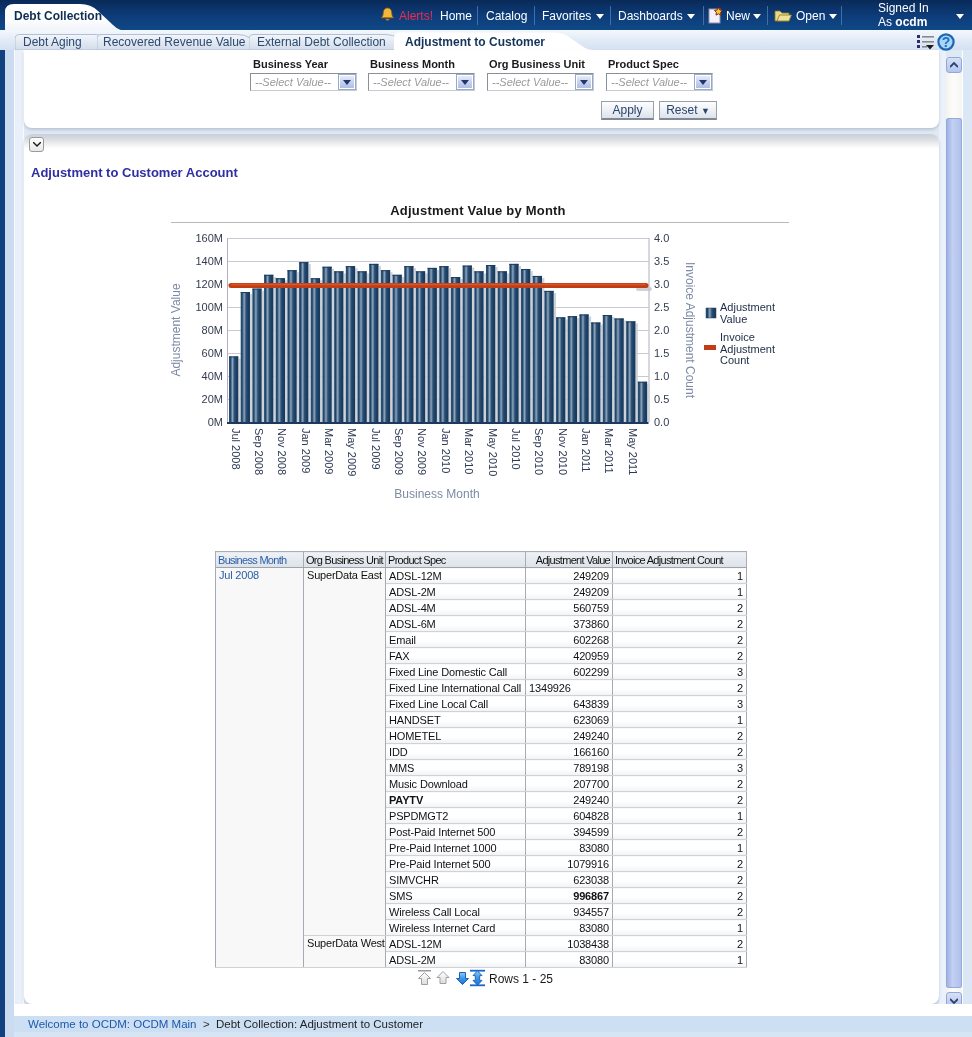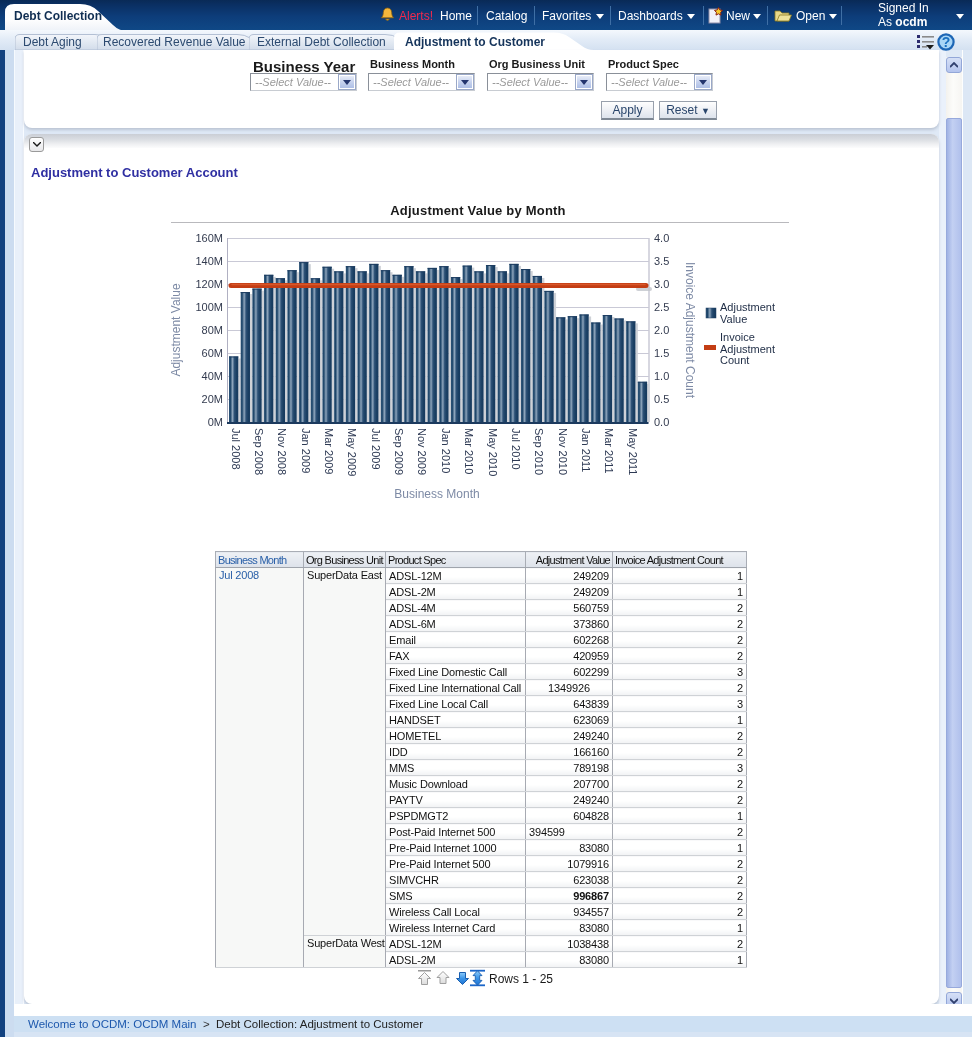--- a/index.html
+++ b/index.html
@@ -116,21 +116,21 @@
     <rect x="5" y="7" width="12" height="1.6" fill="#8a8a8a"></rect>
 <rect x="0" y="11" width="3" height="3" fill="#2c2c6e"></rect>
     <rect x="5" y="12" width="5" height="1.6" fill="#8a8a8a"></rect>
 <path d="M9,11 L17,11 L13,15.5 Z" fill="#1a1a1a"></path>
 </svg>
 <svg class="abs" style="left:937px;top:33px;" width="18" height="18" viewBox="0 0 18 18">
 <circle cx="9" cy="9" r="7.6" fill="#a9d6f6" stroke="#1d66b5" stroke-width="2.2"></circle>
 <text x="9" y="14" text-anchor="middle" font-family="Liberation Sans,sans-serif" font-size="14" font-weight="bold" fill="#1a70c0">?</text>
 </svg>
 <div class="abs" style="left:24px;top:50px;width:915px;height:78px;background:#fff;border-radius:0 0 8px 8px;box-shadow:0 2px 3px rgba(120,130,150,0.35);"></div>
-<div class="abs" style="left:253px;top:58px;font-size:15px;font-weight:bold;color:#1a1a1a;">Business Year</div>
+<div class="abs" style="left:253px;top:58px;font-size:11px;font-weight:bold;color:#1a1a1a;">Business Year</div>
 <div class="abs" style="left:370px;top:58px;font-size:11px;font-weight:bold;color:#1a1a1a;">Business Month</div>
 <div class="abs" style="left:489px;top:58px;font-size:11px;font-weight:bold;color:#1a1a1a;">Org Business Unit</div>
 <div class="abs" style="left:608px;top:58px;font-size:11px;font-weight:bold;color:#1a1a1a;">Product Spec</div>
 <div class="abs" style="left:250px;top:73px;width:107px;height:18px;border:1px solid #8a9099;border-right-color:#c8ccd2;border-bottom-color:#c8ccd2;background:#fff;">
 <div class="abs" style="left:4px;top:2px;font-size:11px;font-style:italic;color:#9a9a9a;">--Select Value--</div>
 <div class="abs" style="right:1px;top:1px;width:16px;height:14px;background:linear-gradient(180deg,#e7ecf8 0%,#c6d2ee 50%,#aebfe6 100%);border:1px solid #fff;outline:1px solid #9aa8c8;"></div>
 <svg class="abs" style="right:4px;top:6px;" width="9" height="6">
       <path d="M0,0 L8,0 L4,5 Z" fill="#24356e"></path>
     </svg>
 </div>
@@ -401,21 +401,21 @@
         <td style="height:16px;border:1px solid #cfd2d6;border-left:1px solid #a7aab2;border-right:1px solid #a7aab2;padding:0 3px;background:linear-gradient(180deg,#ffffff 55%,#f1f2f4 100%);overflow:hidden;white-space:nowrap;letter-spacing:-0.15px;text-align:right;">420959</td>
         <td style="height:16px;border:1px solid #cfd2d6;border-left:1px solid #a7aab2;border-right:1px solid #a7aab2;padding:0 3px;background:linear-gradient(180deg,#ffffff 55%,#f1f2f4 100%);overflow:hidden;white-space:nowrap;letter-spacing:-0.15px;text-align:right;">2</td>
       </tr>
       <tr>
         <td style="height:16px;border:1px solid #cfd2d6;border-left:1px solid #a7aab2;border-right:1px solid #a7aab2;padding:0 3px;background:linear-gradient(180deg,#ffffff 55%,#f1f2f4 100%);overflow:hidden;white-space:nowrap;letter-spacing:-0.15px;">Fixed Line Domestic Call</td>
         <td style="height:16px;border:1px solid #cfd2d6;border-left:1px solid #a7aab2;border-right:1px solid #a7aab2;padding:0 3px;background:linear-gradient(180deg,#ffffff 55%,#f1f2f4 100%);overflow:hidden;white-space:nowrap;letter-spacing:-0.15px;text-align:right;">602299</td>
         <td style="height:16px;border:1px solid #cfd2d6;border-left:1px solid #a7aab2;border-right:1px solid #a7aab2;padding:0 3px;background:linear-gradient(180deg,#ffffff 55%,#f1f2f4 100%);overflow:hidden;white-space:nowrap;letter-spacing:-0.15px;text-align:right;">3</td>
       </tr>
       <tr>
         <td style="height:16px;border:1px solid #cfd2d6;border-left:1px solid #a7aab2;border-right:1px solid #a7aab2;padding:0 3px;background:linear-gradient(180deg,#ffffff 55%,#f1f2f4 100%);overflow:hidden;white-space:nowrap;letter-spacing:-0.15px;">Fixed Line International Call</td>
-        <td style="height:16px;border:1px solid #cfd2d6;border-left:1px solid #a7aab2;border-right:1px solid #a7aab2;padding:0 3px;background:linear-gradient(180deg,#ffffff 55%,#f1f2f4 100%);overflow:hidden;white-space:nowrap;letter-spacing:-0.15px;text-align:center;">1349926</td>
+        <td style="height:16px;border:1px solid #cfd2d6;border-left:1px solid #a7aab2;border-right:1px solid #a7aab2;padding:0 3px;background:linear-gradient(180deg,#ffffff 55%,#f1f2f4 100%);overflow:hidden;white-space:nowrap;letter-spacing:-0.15px;text-align:left;">1349926</td>
         <td style="height:16px;border:1px solid #cfd2d6;border-left:1px solid #a7aab2;border-right:1px solid #a7aab2;padding:0 3px;background:linear-gradient(180deg,#ffffff 55%,#f1f2f4 100%);overflow:hidden;white-space:nowrap;letter-spacing:-0.15px;text-align:right;">2</td>
       </tr>
       <tr>
         <td style="height:16px;border:1px solid #cfd2d6;border-left:1px solid #a7aab2;border-right:1px solid #a7aab2;padding:0 3px;background:linear-gradient(180deg,#ffffff 55%,#f1f2f4 100%);overflow:hidden;white-space:nowrap;letter-spacing:-0.15px;">Fixed Line Local Call</td>
         <td style="height:16px;border:1px solid #cfd2d6;border-left:1px solid #a7aab2;border-right:1px solid #a7aab2;padding:0 3px;background:linear-gradient(180deg,#ffffff 55%,#f1f2f4 100%);overflow:hidden;white-space:nowrap;letter-spacing:-0.15px;text-align:right;">643839</td>
         <td style="height:16px;border:1px solid #cfd2d6;border-left:1px solid #a7aab2;border-right:1px solid #a7aab2;padding:0 3px;background:linear-gradient(180deg,#ffffff 55%,#f1f2f4 100%);overflow:hidden;white-space:nowrap;letter-spacing:-0.15px;text-align:right;">3</td>
       </tr>
       <tr>
         <td style="height:16px;border:1px solid #cfd2d6;border-left:1px solid #a7aab2;border-right:1px solid #a7aab2;padding:0 3px;background:linear-gradient(180deg,#ffffff 55%,#f1f2f4 100%);overflow:hidden;white-space:nowrap;letter-spacing:-0.15px;">HANDSET</td>
         <td style="height:16px;border:1px solid #cfd2d6;border-left:1px solid #a7aab2;border-right:1px solid #a7aab2;padding:0 3px;background:linear-gradient(180deg,#ffffff 55%,#f1f2f4 100%);overflow:hidden;white-space:nowrap;letter-spacing:-0.15px;text-align:right;">623069</td>
@@ -435,32 +435,32 @@
         <td style="height:16px;border:1px solid #cfd2d6;border-left:1px solid #a7aab2;border-right:1px solid #a7aab2;padding:0 3px;background:linear-gradient(180deg,#ffffff 55%,#f1f2f4 100%);overflow:hidden;white-space:nowrap;letter-spacing:-0.15px;">MMS</td>
         <td style="height:16px;border:1px solid #cfd2d6;border-left:1px solid #a7aab2;border-right:1px solid #a7aab2;padding:0 3px;background:linear-gradient(180deg,#ffffff 55%,#f1f2f4 100%);overflow:hidden;white-space:nowrap;letter-spacing:-0.15px;text-align:right;">789198</td>
         <td style="height:16px;border:1px solid #cfd2d6;border-left:1px solid #a7aab2;border-right:1px solid #a7aab2;padding:0 3px;background:linear-gradient(180deg,#ffffff 55%,#f1f2f4 100%);overflow:hidden;white-space:nowrap;letter-spacing:-0.15px;text-align:right;">3</td>
       </tr>
       <tr>
         <td style="height:16px;border:1px solid #cfd2d6;border-left:1px solid #a7aab2;border-right:1px solid #a7aab2;padding:0 3px;background:linear-gradient(180deg,#ffffff 55%,#f1f2f4 100%);overflow:hidden;white-space:nowrap;letter-spacing:-0.15px;">Music Download</td>
         <td style="height:16px;border:1px solid #cfd2d6;border-left:1px solid #a7aab2;border-right:1px solid #a7aab2;padding:0 3px;background:linear-gradient(180deg,#ffffff 55%,#f1f2f4 100%);overflow:hidden;white-space:nowrap;letter-spacing:-0.15px;text-align:right;">207700</td>
         <td style="height:16px;border:1px solid #cfd2d6;border-left:1px solid #a7aab2;border-right:1px solid #a7aab2;padding:0 3px;background:linear-gradient(180deg,#ffffff 55%,#f1f2f4 100%);overflow:hidden;white-space:nowrap;letter-spacing:-0.15px;text-align:right;">2</td>
       </tr>
       <tr>
-        <td style="height:16px;border:1px solid #cfd2d6;border-left:1px solid #a7aab2;border-right:1px solid #a7aab2;padding:0 3px;background:linear-gradient(180deg,#ffffff 55%,#f1f2f4 100%);overflow:hidden;white-space:nowrap;letter-spacing:-0.15px;">PAYTV</td>
+        <td style="height:16px;border:1px solid #cfd2d6;border-left:1px solid #a7aab2;border-right:1px solid #a7aab2;padding:0 3px;background:linear-gradient(180deg,#ffffff 55%,#f1f2f4 100%);overflow:hidden;white-space:nowrap;letter-spacing:-0.15px;font-weight:bold;">PAYTV</td>
         <td style="height:16px;border:1px solid #cfd2d6;border-left:1px solid #a7aab2;border-right:1px solid #a7aab2;padding:0 3px;background:linear-gradient(180deg,#ffffff 55%,#f1f2f4 100%);overflow:hidden;white-space:nowrap;letter-spacing:-0.15px;text-align:right;">249240</td>
         <td style="height:16px;border:1px solid #cfd2d6;border-left:1px solid #a7aab2;border-right:1px solid #a7aab2;padding:0 3px;background:linear-gradient(180deg,#ffffff 55%,#f1f2f4 100%);overflow:hidden;white-space:nowrap;letter-spacing:-0.15px;text-align:right;">2</td>
       </tr>
       <tr>
         <td style="height:16px;border:1px solid #cfd2d6;border-left:1px solid #a7aab2;border-right:1px solid #a7aab2;padding:0 3px;background:linear-gradient(180deg,#ffffff 55%,#f1f2f4 100%);overflow:hidden;white-space:nowrap;letter-spacing:-0.15px;">PSPDMGT2</td>
         <td style="height:16px;border:1px solid #cfd2d6;border-left:1px solid #a7aab2;border-right:1px solid #a7aab2;padding:0 3px;background:linear-gradient(180deg,#ffffff 55%,#f1f2f4 100%);overflow:hidden;white-space:nowrap;letter-spacing:-0.15px;text-align:right;">604828</td>
         <td style="height:16px;border:1px solid #cfd2d6;border-left:1px solid #a7aab2;border-right:1px solid #a7aab2;padding:0 3px;background:linear-gradient(180deg,#ffffff 55%,#f1f2f4 100%);overflow:hidden;white-space:nowrap;letter-spacing:-0.15px;text-align:right;">1</td>
       </tr>
       <tr>
         <td style="height:16px;border:1px solid #cfd2d6;border-left:1px solid #a7aab2;border-right:1px solid #a7aab2;padding:0 3px;background:linear-gradient(180deg,#ffffff 55%,#f1f2f4 100%);overflow:hidden;white-space:nowrap;letter-spacing:-0.15px;">Post-Paid Internet 500</td>
-        <td style="height:16px;border:1px solid #cfd2d6;border-left:1px solid #a7aab2;border-right:1px solid #a7aab2;padding:0 3px;background:linear-gradient(180deg,#ffffff 55%,#f1f2f4 100%);overflow:hidden;white-space:nowrap;letter-spacing:-0.15px;">394599</td>
+        <td style="height:16px;border:1px solid #cfd2d6;border-left:1px solid #a7aab2;border-right:1px solid #a7aab2;padding:0 3px;background:linear-gradient(180deg,#ffffff 55%,#f1f2f4 100%);overflow:hidden;white-space:nowrap;letter-spacing:-0.15px;text-align:right;">394599</td>
         <td style="height:16px;border:1px solid #cfd2d6;border-left:1px solid #a7aab2;border-right:1px solid #a7aab2;padding:0 3px;background:linear-gradient(180deg,#ffffff 55%,#f1f2f4 100%);overflow:hidden;white-space:nowrap;letter-spacing:-0.15px;text-align:right;">2</td>
       </tr>
       <tr>
         <td style="height:16px;border:1px solid #cfd2d6;border-left:1px solid #a7aab2;border-right:1px solid #a7aab2;padding:0 3px;background:linear-gradient(180deg,#ffffff 55%,#f1f2f4 100%);overflow:hidden;white-space:nowrap;letter-spacing:-0.15px;">Pre-Paid Internet 1000</td>
         <td style="height:16px;border:1px solid #cfd2d6;border-left:1px solid #a7aab2;border-right:1px solid #a7aab2;padding:0 3px;background:linear-gradient(180deg,#ffffff 55%,#f1f2f4 100%);overflow:hidden;white-space:nowrap;letter-spacing:-0.15px;text-align:right;">83080</td>
         <td style="height:16px;border:1px solid #cfd2d6;border-left:1px solid #a7aab2;border-right:1px solid #a7aab2;padding:0 3px;background:linear-gradient(180deg,#ffffff 55%,#f1f2f4 100%);overflow:hidden;white-space:nowrap;letter-spacing:-0.15px;text-align:right;">1</td>
       </tr>
       <tr>
         <td style="height:16px;border:1px solid #cfd2d6;border-left:1px solid #a7aab2;border-right:1px solid #a7aab2;padding:0 3px;background:linear-gradient(180deg,#ffffff 55%,#f1f2f4 100%);overflow:hidden;white-space:nowrap;letter-spacing:-0.15px;">Pre-Paid Internet 500</td>
         <td style="height:16px;border:1px solid #cfd2d6;border-left:1px solid #a7aab2;border-right:1px solid #a7aab2;padding:0 3px;background:linear-gradient(180deg,#ffffff 55%,#f1f2f4 100%);overflow:hidden;white-space:nowrap;letter-spacing:-0.15px;text-align:right;">1079916</td>

